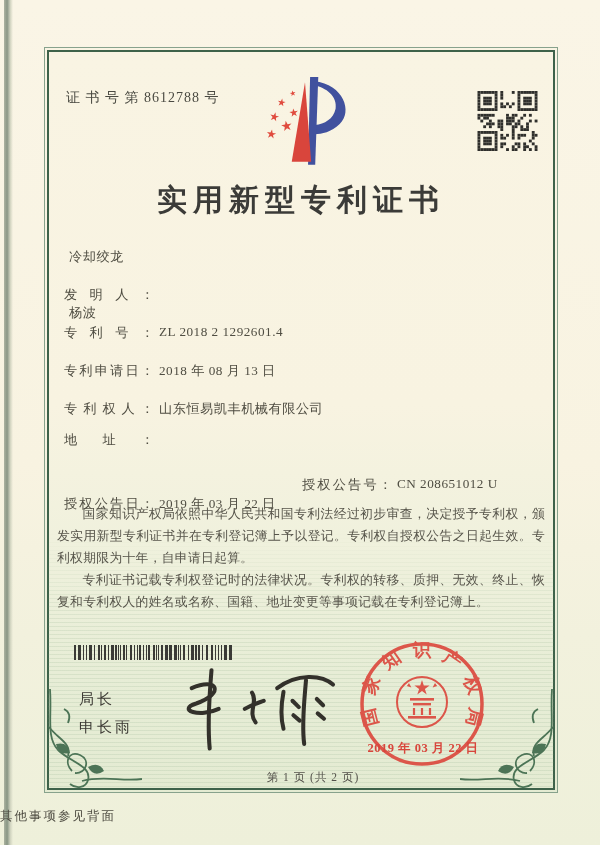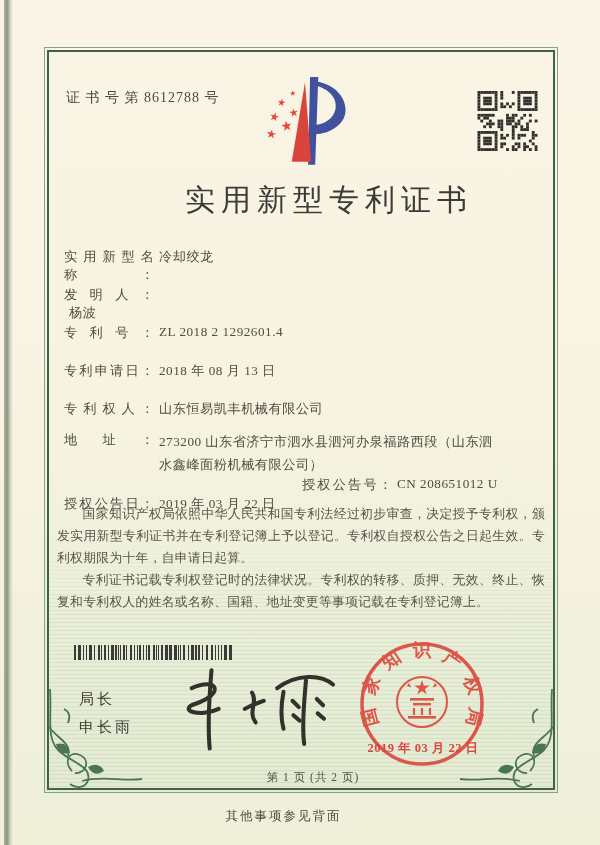--- a/index.html
+++ b/index.html
@@ -23,34 +23,34 @@
   .frame::before{content:"";position:absolute;inset:2px;border:2.5px solid #3e624a;pointer-events:none;}
   .texture{
     position:absolute;left:48px;top:530px;width:506px;height:260px;
     background:repeating-linear-gradient(180deg,rgba(118,156,116,.14) 0 1px,rgba(255,255,255,0) 1px 4px);
     -webkit-mask-image:linear-gradient(180deg,transparent 0%,#000 35%);
     mask-image:linear-gradient(180deg,transparent 0%,#000 35%);
   }
   .certno{position:absolute;left:66px;top:89px;font-size:14px;letter-spacing:1px;color:#4a4a42;}
   .title{
     position:absolute;left:44px;top:180px;width:514px;text-align:center;
-    font-size:30px;font-weight:400;letter-spacing:6px;color:#3b3b38;padding-left:28px;
+    font-size:30px;font-weight:700;letter-spacing:6px;color:#3b3b38;
   }
   .frow{position:absolute;left:64px;display:flex;align-items:flex-start;font-size:13.2px;color:#4f4d42;}
   .flabel{width:90px;text-align:justify;text-align-last:justify;flex:none;}
   .fvalue{margin-left:5px;letter-spacing:.5px;}
   .fvalue.addr{width:336px;line-height:1.72;}
   .paras{
     position:absolute;left:57px;top:503px;width:488px;
     font-size:12.8px;line-height:22px;color:#56544a;text-align:justify;letter-spacing:.3px;
   }
   .paras p{margin:0;text-indent:2em;}
   .director{position:absolute;left:79px;font-size:15px;letter-spacing:3px;color:#3b3933;}
   .pageinfo{position:absolute;left:56px;top:770px;width:514px;text-align:center;font-size:11.5px;color:#53514a;letter-spacing:1px;}
-  .footnote{position:absolute;left:0;top:808px;width:567px;text-align:center;font-size:12.5px;color:#4c4a40;letter-spacing:2px;}
+  .footnote{position:absolute;left:0;top:808px;width:567px;text-align:left;font-size:12.5px;color:#4c4a40;letter-spacing:2px;}
   .sealdate{
     position:absolute;left:358px;top:740px;width:130px;text-align:center;
     font-size:12.5px;color:#d8463c;font-weight:600;letter-spacing:.5px;z-index:6;white-space:nowrap;
   }
   svg{display:block;}
   .abs{position:absolute;}
 </style>
 </head>
 <body>
 
@@ -276,42 +276,40 @@
         <rect x="18" y="51" width="3" height="3" fill="#2f2f2c"></rect>
         <rect x="18" y="54" width="3" height="3" fill="#2f2f2c"></rect>
         <rect x="18" y="57" width="3" height="3" fill="#2f2f2c"></rect>
         <rect x="18" y="60" width="3" height="3" fill="#2f2f2c"></rect>
       </svg>
   </div>
 
   <div class="title">实用新型专利证书</div>
 
   <div class="frow" style="top:248px;">
-    <span class="flabel">实用新型名称：</span>
     <span class="fvalue">冷却绞龙</span>
   </div>
   <div class="frow" style="top:286px;flex-direction:column;">
     <span class="flabel">发明人：</span>
     <span class="fvalue">杨波</span>
   </div>
   <div class="frow" style="top:324px;">
     <span class="flabel">专利号：</span>
     <span class="fvalue">ZL 2018 2 1292601.4</span>
   </div>
   <div class="frow" style="top:362px;">
     <span class="flabel">专利申请日：</span>
     <span class="fvalue">2018 年 08 月 13 日</span>
   </div>
   <div class="frow" style="top:400px;">
     <span class="flabel">专利权人：</span>
     <span class="fvalue">山东恒易凯丰机械有限公司</span>
   </div>
   <div class="frow" style="top:431px;">
     <span class="flabel">地址：</span>
-    <span class="fvalue addr">273200 山东省济宁市泗水县泗河办泉福路西段（山东泗水鑫峰面粉机械有限公司）</span>
   </div>
 
   <div class="frow" style="top:495px;">
     <span class="flabel">授权公告日：</span>
     <span class="fvalue">2019 年 03 月 22 日</span>
   </div>
   <div class="frow" style="left:302px;top:476px;">
     <span class="flabel">授权公告号：</span>
     <span class="fvalue">CN 208651012 U</span>
   </div>

